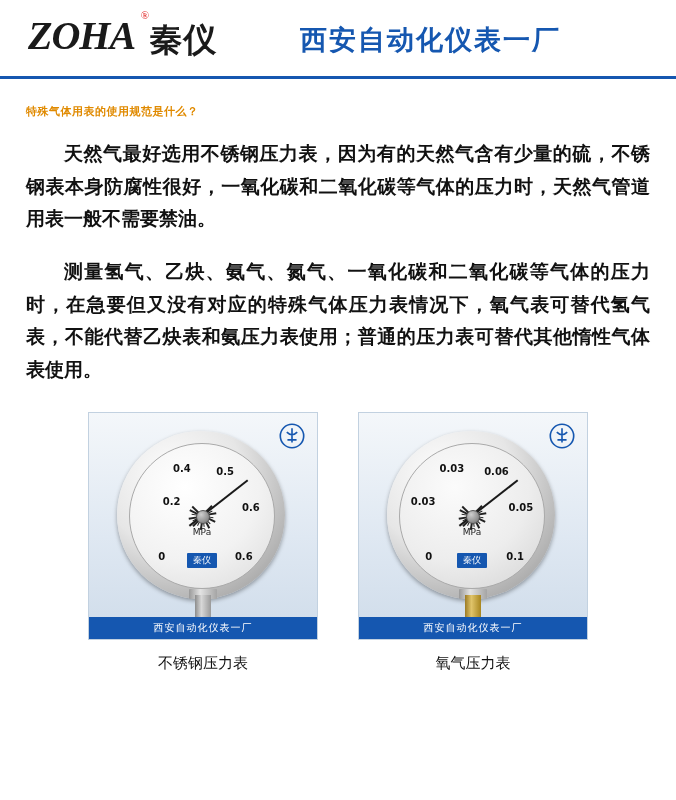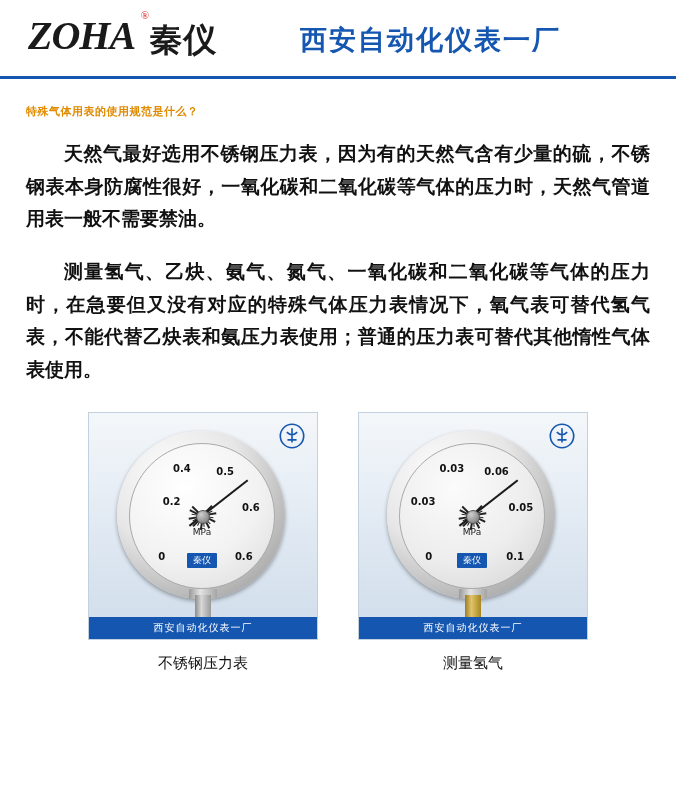--- a/index.html
+++ b/index.html
@@ -409,17 +409,17 @@
             <div class="needle"></div>
             <div class="needle-tail"></div>
             <div class="hub"></div>
           </div>
           <div class="stem-collar"></div>
           <div class="stem brass"></div>
         </div>
 
         <div class="card-bottom-bar">西安自动化仪表一厂</div>
       </div>
-      <div class="figure-caption">测量氢气</div>
+      <div class="figure-caption">氧气压力表</div>
     </div>
 
   </div>
 </div>
 
 </body></html>

